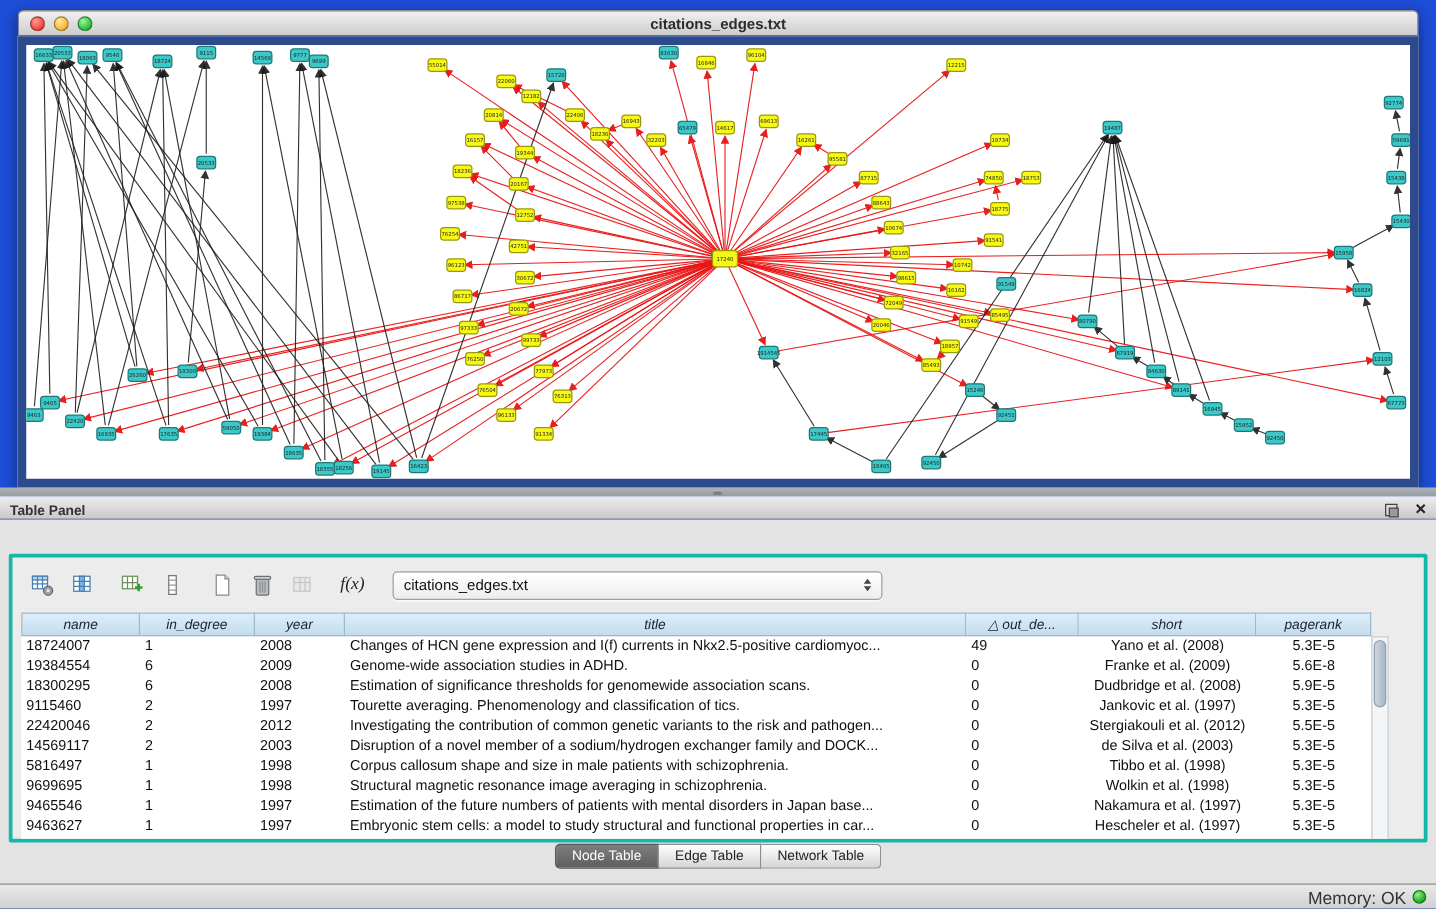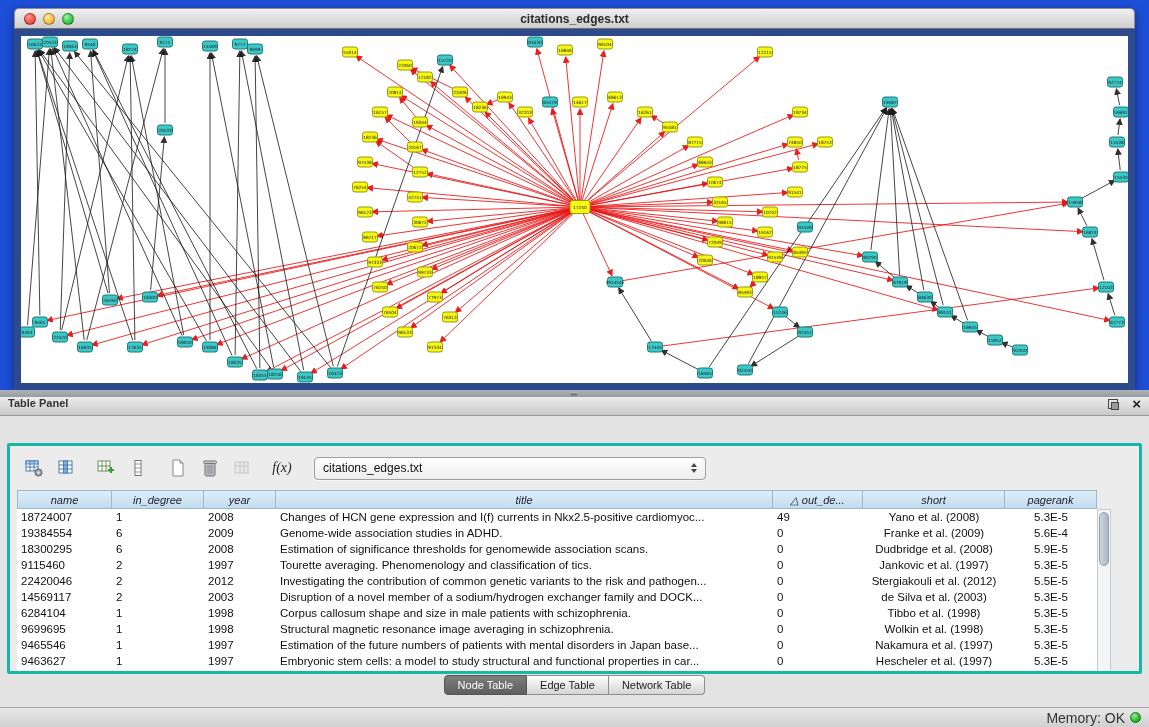--- a/index.html
+++ b/index.html
@@ -28,21 +28,21 @@
 
   
   .divider { position:absolute; top:390px; left:0; width:100%; height:7px;
     background:linear-gradient(#aeb3b8,#979ca1); }
   .grip { position:absolute; left:570px; top:2px; width:8px; height:4px; border-radius:2px;
     background:#7a7f84; box-shadow:inset 0 1px 1px rgba(255,255,255,.5); }
 
   
   .tp-header { position:absolute; top:397px; left:0; right:0; height:19px;
     background:linear-gradient(#ededed,#c9c9c9); border-bottom:1px solid #999;
-    display:flex; align-items:flex-start; font-size:11px; font-weight:bold; color:#333; padding:0 8px; }
+    display:flex; align-items:flex-end; font-size:11px; font-weight:bold; color:#333; padding:0 8px; }
   .tp-header .spacer { flex:1; }
   .tp-actions { display:flex; align-items:center; gap:12px; }
   .float-icon { display:inline-flex; cursor:default; }
   .close-x { font-size:15px; font-weight:bold; color:#222; line-height:14px; cursor:default; }
 
   .tp-body { position:absolute; top:416px; left:0; right:0; bottom:20px; background:#e3e3e3; }
   .content-box { position:absolute; top:27px; left:7px; right:7px; height:231px;
     border:3px solid #14b8a6; background:#ececec; border-radius:2px; overflow:hidden; }
 
   .toolbar { height:44px; display:flex; align-items:center; padding:0 10px; }
@@ -786,21 +786,21 @@
               <div class="td c5" style="width: 142px;">Yano et al. (2008)</div>
               <div class="td c6" style="width: 92px;">5.3E-5</div>
             </div>
             <div class="tr">
               <div class="td c0" style="width: 95px;">19384554</div>
               <div class="td c1" style="width: 92px;">6</div>
               <div class="td c2" style="width: 72px;">2009</div>
               <div class="td c3" style="width: 497px;">Genome-wide association studies in ADHD.</div>
               <div class="td c4" style="width: 90px;">0</div>
               <div class="td c5" style="width: 142px;">Franke et al. (2009)</div>
-              <div class="td c6" style="width: 92px;">5.6E-4</div>
+              <div class="td c6" style="width: 92px;">5.6E-8</div>
             </div>
             <div class="tr">
               <div class="td c0" style="width: 95px;">18300295</div>
               <div class="td c1" style="width: 92px;">6</div>
               <div class="td c2" style="width: 72px;">2008</div>
               <div class="td c3" style="width: 497px;">Estimation of significance thresholds for genomewide association scans.</div>
               <div class="td c4" style="width: 90px;">0</div>
               <div class="td c5" style="width: 142px;">Dudbridge et al. (2008)</div>
               <div class="td c6" style="width: 92px;">5.9E-5</div>
             </div>
@@ -825,21 +825,21 @@
             <div class="tr">
               <div class="td c0" style="width: 95px;">14569117</div>
               <div class="td c1" style="width: 92px;">2</div>
               <div class="td c2" style="width: 72px;">2003</div>
               <div class="td c3" style="width: 497px;">Disruption of a novel member of a sodium/hydrogen exchanger family and DOCK...</div>
               <div class="td c4" style="width: 90px;">0</div>
               <div class="td c5" style="width: 142px;">de Silva et al. (2003)</div>
               <div class="td c6" style="width: 92px;">5.3E-5</div>
             </div>
             <div class="tr">
-              <div class="td c0" style="width: 95px;">6284104</div>
+              <div class="td c0" style="width: 95px;">5816497</div>
               <div class="td c1" style="width: 92px;">1</div>
               <div class="td c2" style="width: 72px;">1998</div>
               <div class="td c3" style="width: 497px;">Corpus callosum shape and size in male patients with schizophrenia.</div>
               <div class="td c4" style="width: 90px;">0</div>
               <div class="td c5" style="width: 142px;">Tibbo et al. (1998)</div>
               <div class="td c6" style="width: 92px;">5.3E-5</div>
             </div>
             <div class="tr">
               <div class="td c0" style="width: 95px;">9699695</div>
               <div class="td c1" style="width: 92px;">1</div>

